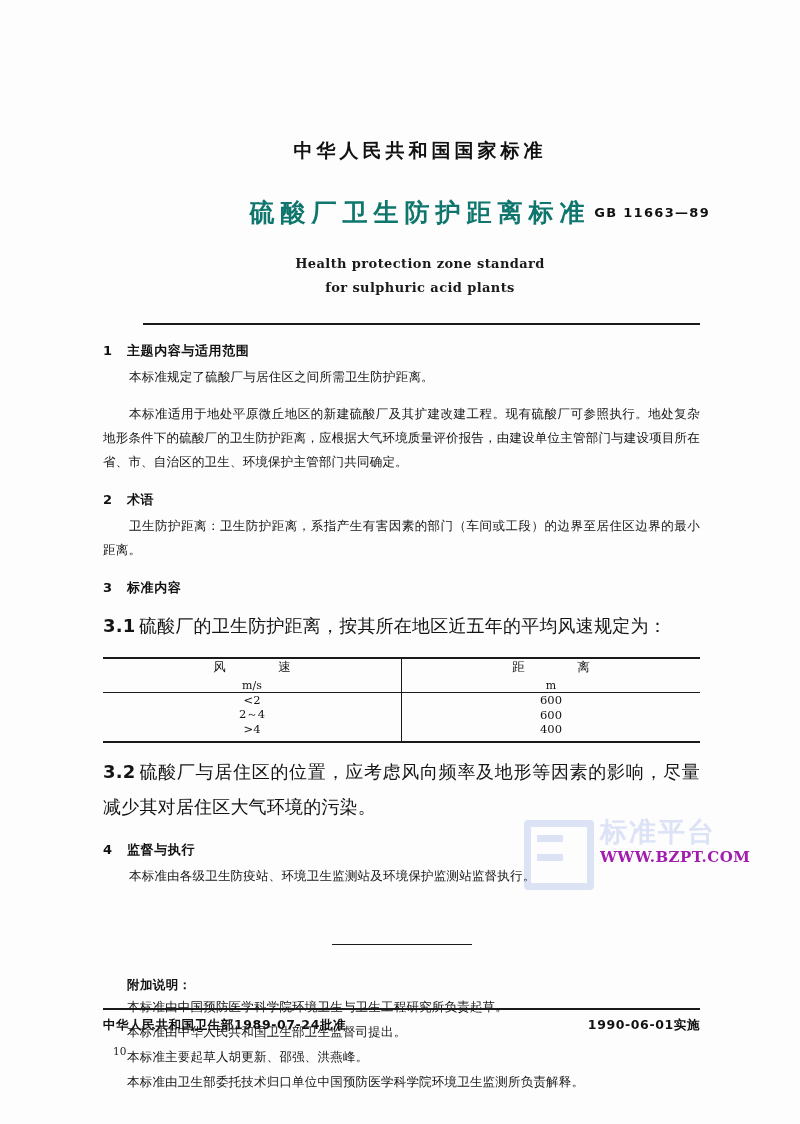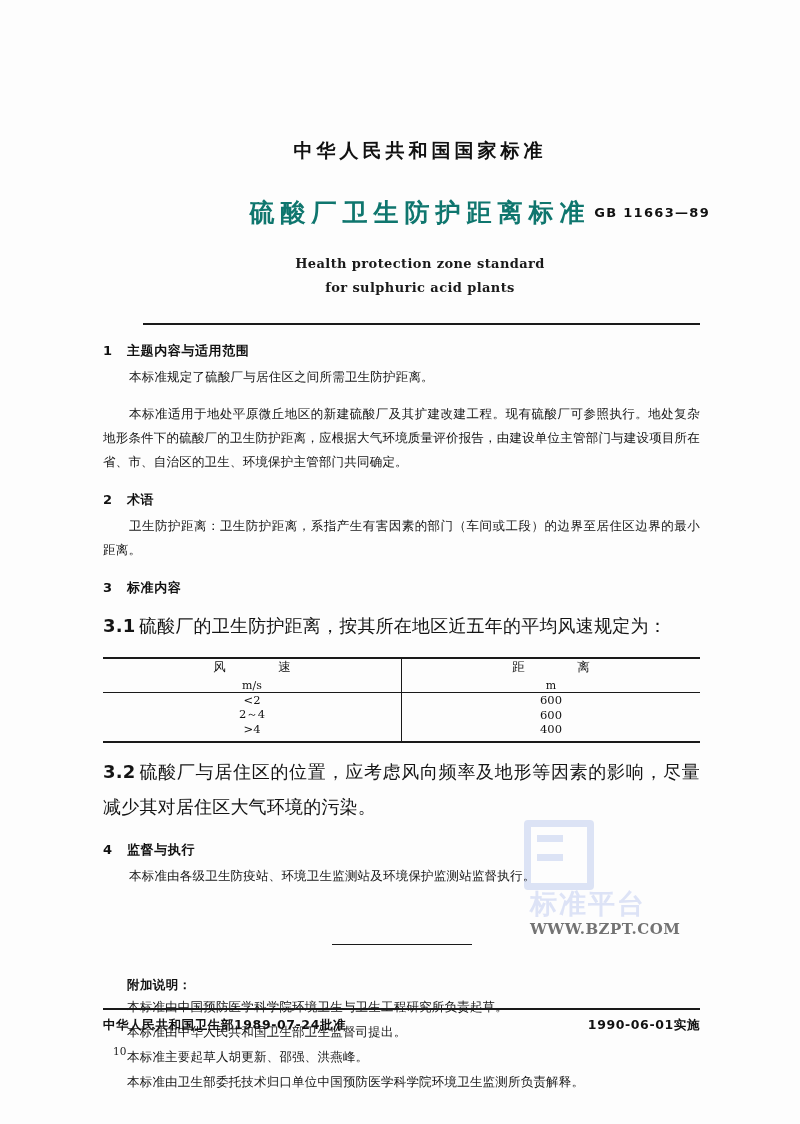--- a/index.html
+++ b/index.html
@@ -24,21 +24,20 @@
   .watermark {
     position: absolute;
     left: 524px;
     top: 818px;
     width: 200px;
     height: 72px;
     z-index: 0;
     pointer-events: none;
     display: flex;
     align-items: flex-start;
-    flex-direction: column;
   }
   .wm-logo {
     width: 56px;
     height: 56px;
     border: 7px solid #dce3f5;
     border-radius: 4px;
     position: relative;
     flex: none;
     margin-top: 2px;
   }
@@ -69,21 +68,21 @@
   .wm-cn {
     font-size: 27px;
     letter-spacing: 2px;
     color: #dde3f6;
     font-weight: bold;
     line-height: 1.05;
     font-family: "DejaVu Sans", "Liberation Sans", sans-serif;
   }
   .wm-url {
     font-size: 15px;
-    color: #737373;
+    color: #a21caf;
     letter-spacing: 0.5px;
     font-family: "DejaVu Serif", "Liberation Serif", serif;
     font-weight: bold;
     margin-top: 2px;
   }
 
   
   .content {
     position: relative;
     z-index: 2;

